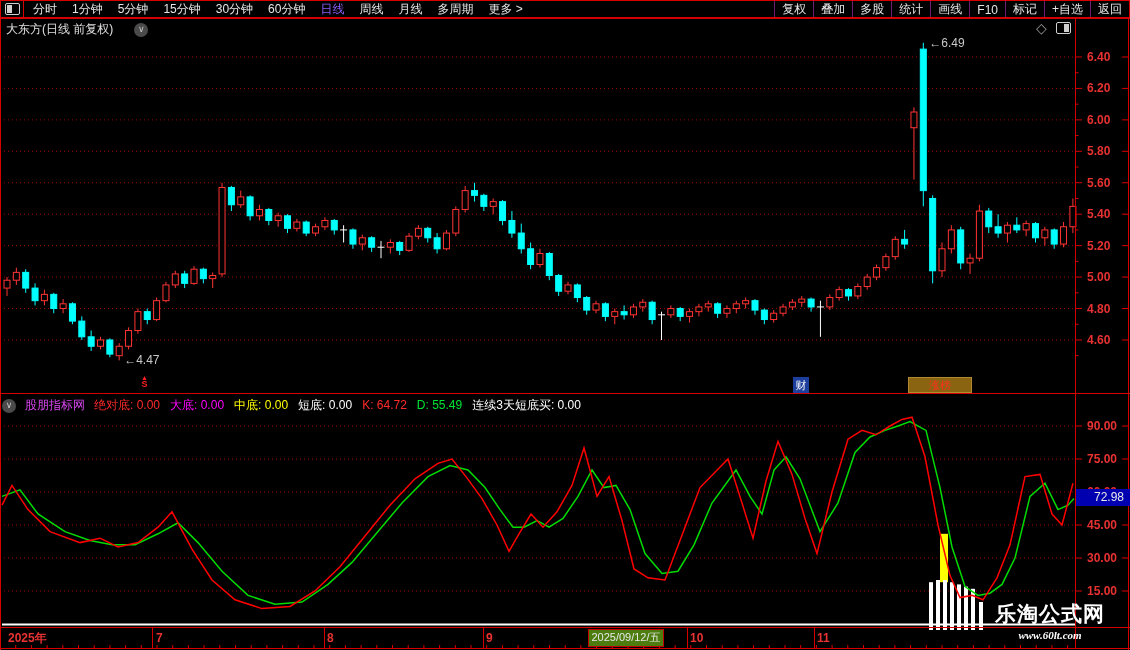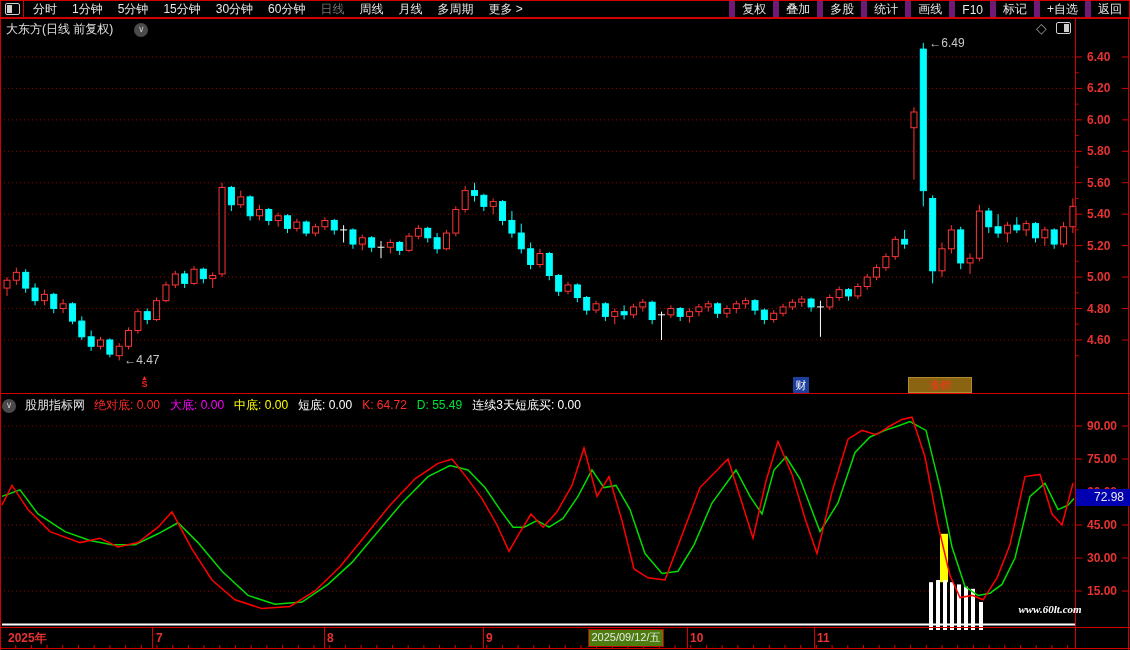--- a/index.html
+++ b/index.html
@@ -8,33 +8,33 @@
   #chart-svg{position:absolute;left:0;top:0;z-index:1;}
   
   .menubar{position:absolute;left:0;top:0;width:1130px;height:18px;box-sizing:border-box;
            border:1px solid #d40000;display:flex;align-items:center;font-size:12px;z-index:5;background:#000;}
   .lefticon-cell{width:22px;height:16px;border-right:1px solid #d40000;display:flex;align-items:center;justify-content:center;}
   .panel-ico{width:13px;height:10px;border:1px solid #cfcfcf;border-radius:2px;position:relative;}
   .panel-ico.lfill::before{content:"";position:absolute;left:1px;top:1px;bottom:1px;width:5px;background:#cfcfcf;}
   .panel-ico.rfill::before{content:"";position:absolute;right:1px;top:1px;bottom:1px;width:5px;background:#cfcfcf;}
   .mleft{display:flex;gap:15px;margin-left:9px;white-space:nowrap;}
   .mleft span{color:#e6e6e6;cursor:default;}
-  .mleft span.active{color:#737373;}
+  .mleft span.active{color:#8b5cf6;}
   .mright{position:absolute;right:0;top:0;height:16px;display:flex;align-items:stretch;}
-  .mright span{border-left:6px solid #701a75;padding:1px 7px 0 7px;color:#e6e6e6;display:flex;align-items:center;}
+  .mright span{border-left:1px solid #701a75;padding:1px 7px 0 7px;color:#e6e6e6;display:flex;align-items:center;}
   
   .titlerow{position:absolute;left:6px;top:21px;display:flex;align-items:center;gap:21px;font-size:12px;z-index:4;color:#e0e0e0;}
   .circle-chevron{width:14px;height:14px;border-radius:50%;background:#4a4a4a;color:#c8c8c8;
       font-size:9px;line-height:12px;text-align:center;display:inline-block;}
   .tr-icons{position:absolute;top:21px;left:1036px;display:flex;gap:9px;align-items:center;z-index:4;}
   .diamond{color:#9a9a9a;font-size:14px;line-height:14px;}
   
   .ind-header{position:absolute;left:2px;top:397px;display:flex;align-items:center;gap:9px;
       font-size:12px;z-index:4;white-space:nowrap;}
-  .ind-name{color:#e5e5e5;}
+  .ind-name{color:#d946ef;}
   
   .badge-cai{position:absolute;left:793px;top:377px;width:16px;height:16px;background:#1c3f9e;color:#fff;
       font-size:11px;line-height:16px;text-align:center;z-index:3;}
   .badge-zb{position:absolute;left:908px;top:377px;height:14px;background:#8a6410;color:#ff3020;border:1px solid #b08a30;
       font-size:11px;line-height:14px;padding:0 20px;z-index:3;}
   .s-marker{position:absolute;left:141px;top:374px;color:#ff2020;font-size:9px;font-weight:bold;
       text-align:center;line-height:7px;z-index:3;}
   .s-marker .arr{font-size:7px;display:block;}
   .val-box{position:absolute;left:1076px;top:446px;width:47px;height:17px;background:#0000b0;color:#e8e8e8;
       font-size:12px;line-height:17px;text-align:left;padding-left:18px;z-index:3;margin-top:43px;}
@@ -503,16 +503,17 @@
 
   <div class="badge-cai">财</div>
   <div class="badge-zb">涨榜</div>
   <div class="s-marker">
     <span class="arr">▲</span>
     <span>S</span>
   </div>
   <div class="val-box">72.98</div>
   <div class="date-box">2025/09/12/五</div>
   <div class="watermark">
+    <div class="l1">乐淘公式网</div>
     <div class="l2">www.60lt.com</div>
   </div>
 
 </div>
 
 </body></html>

